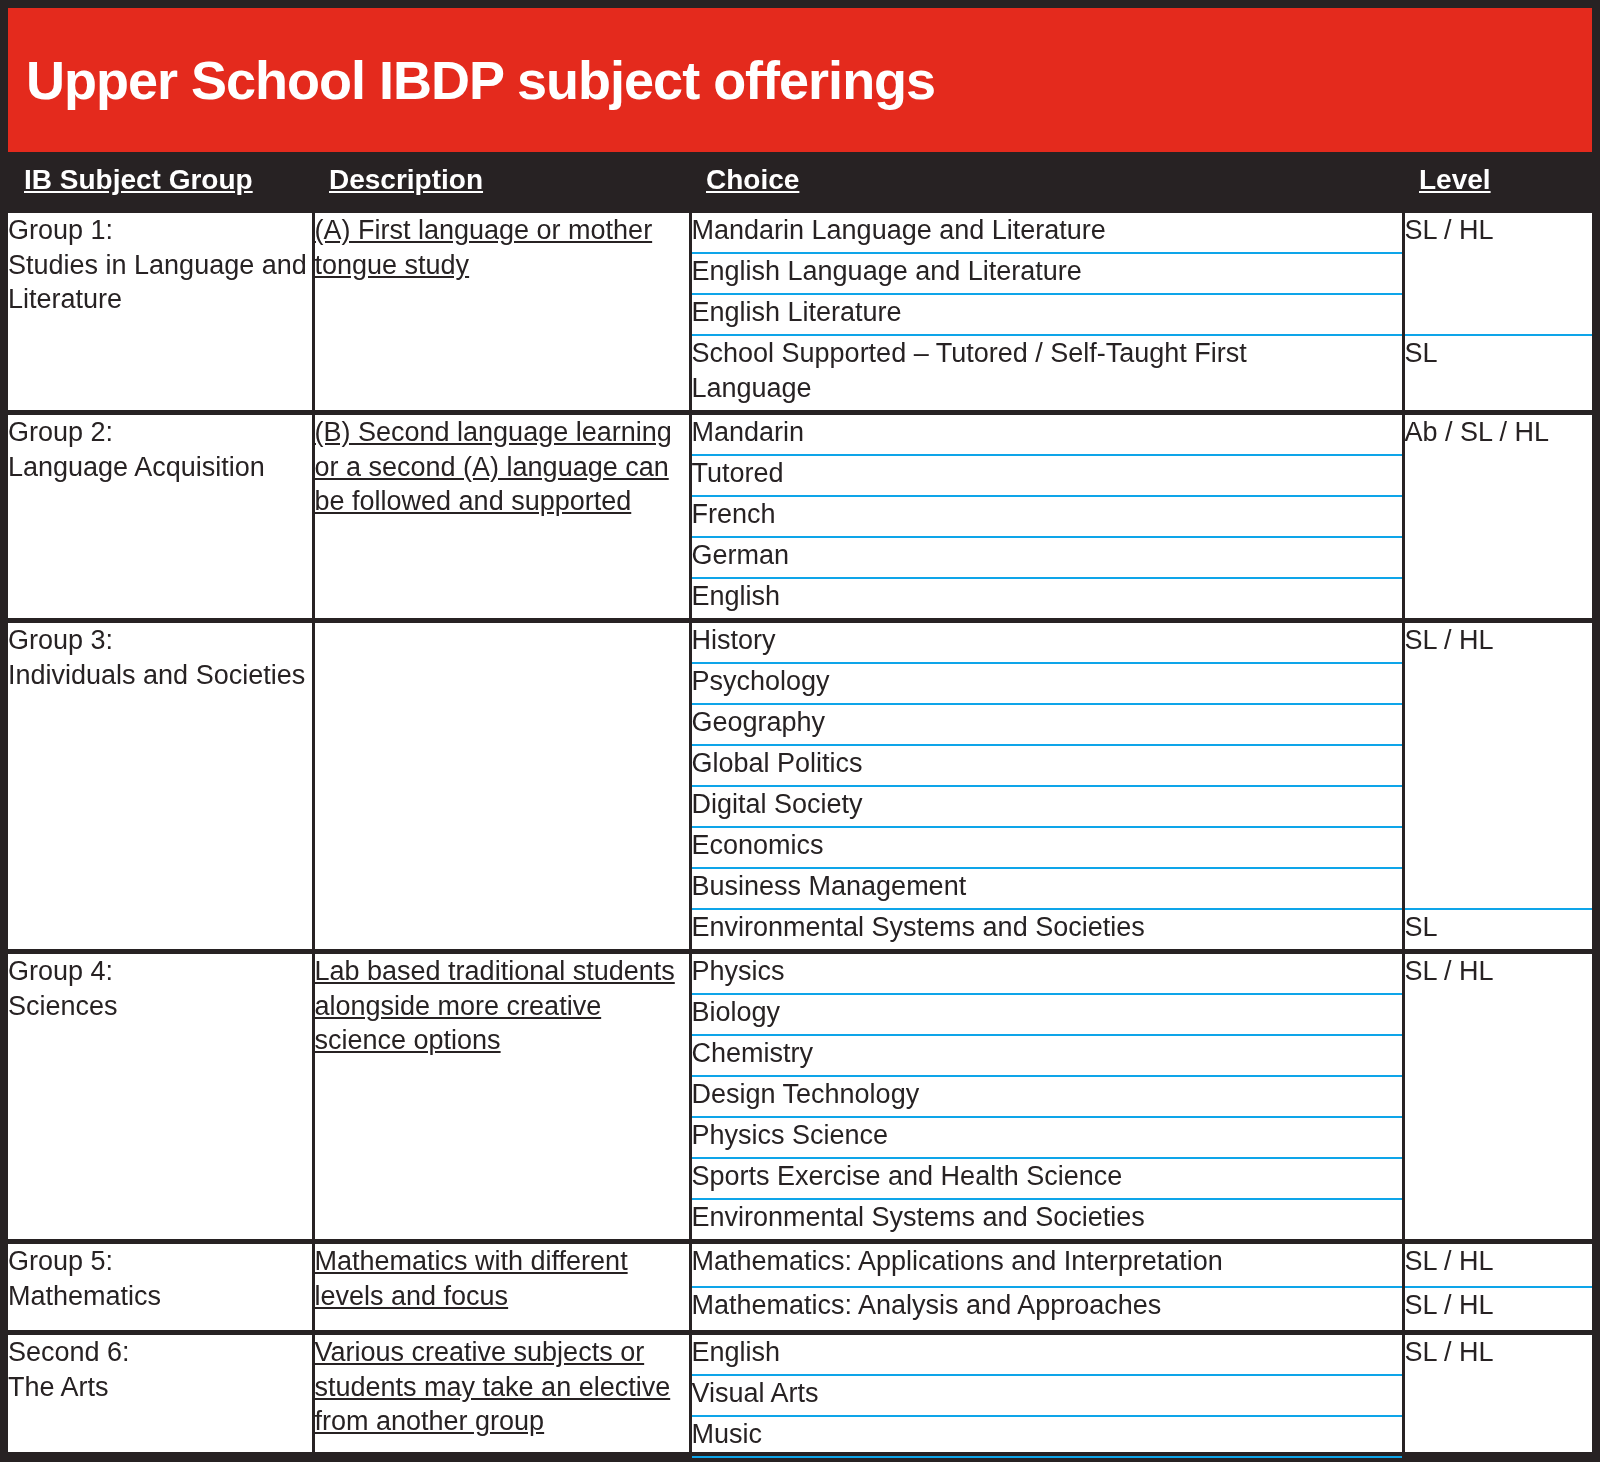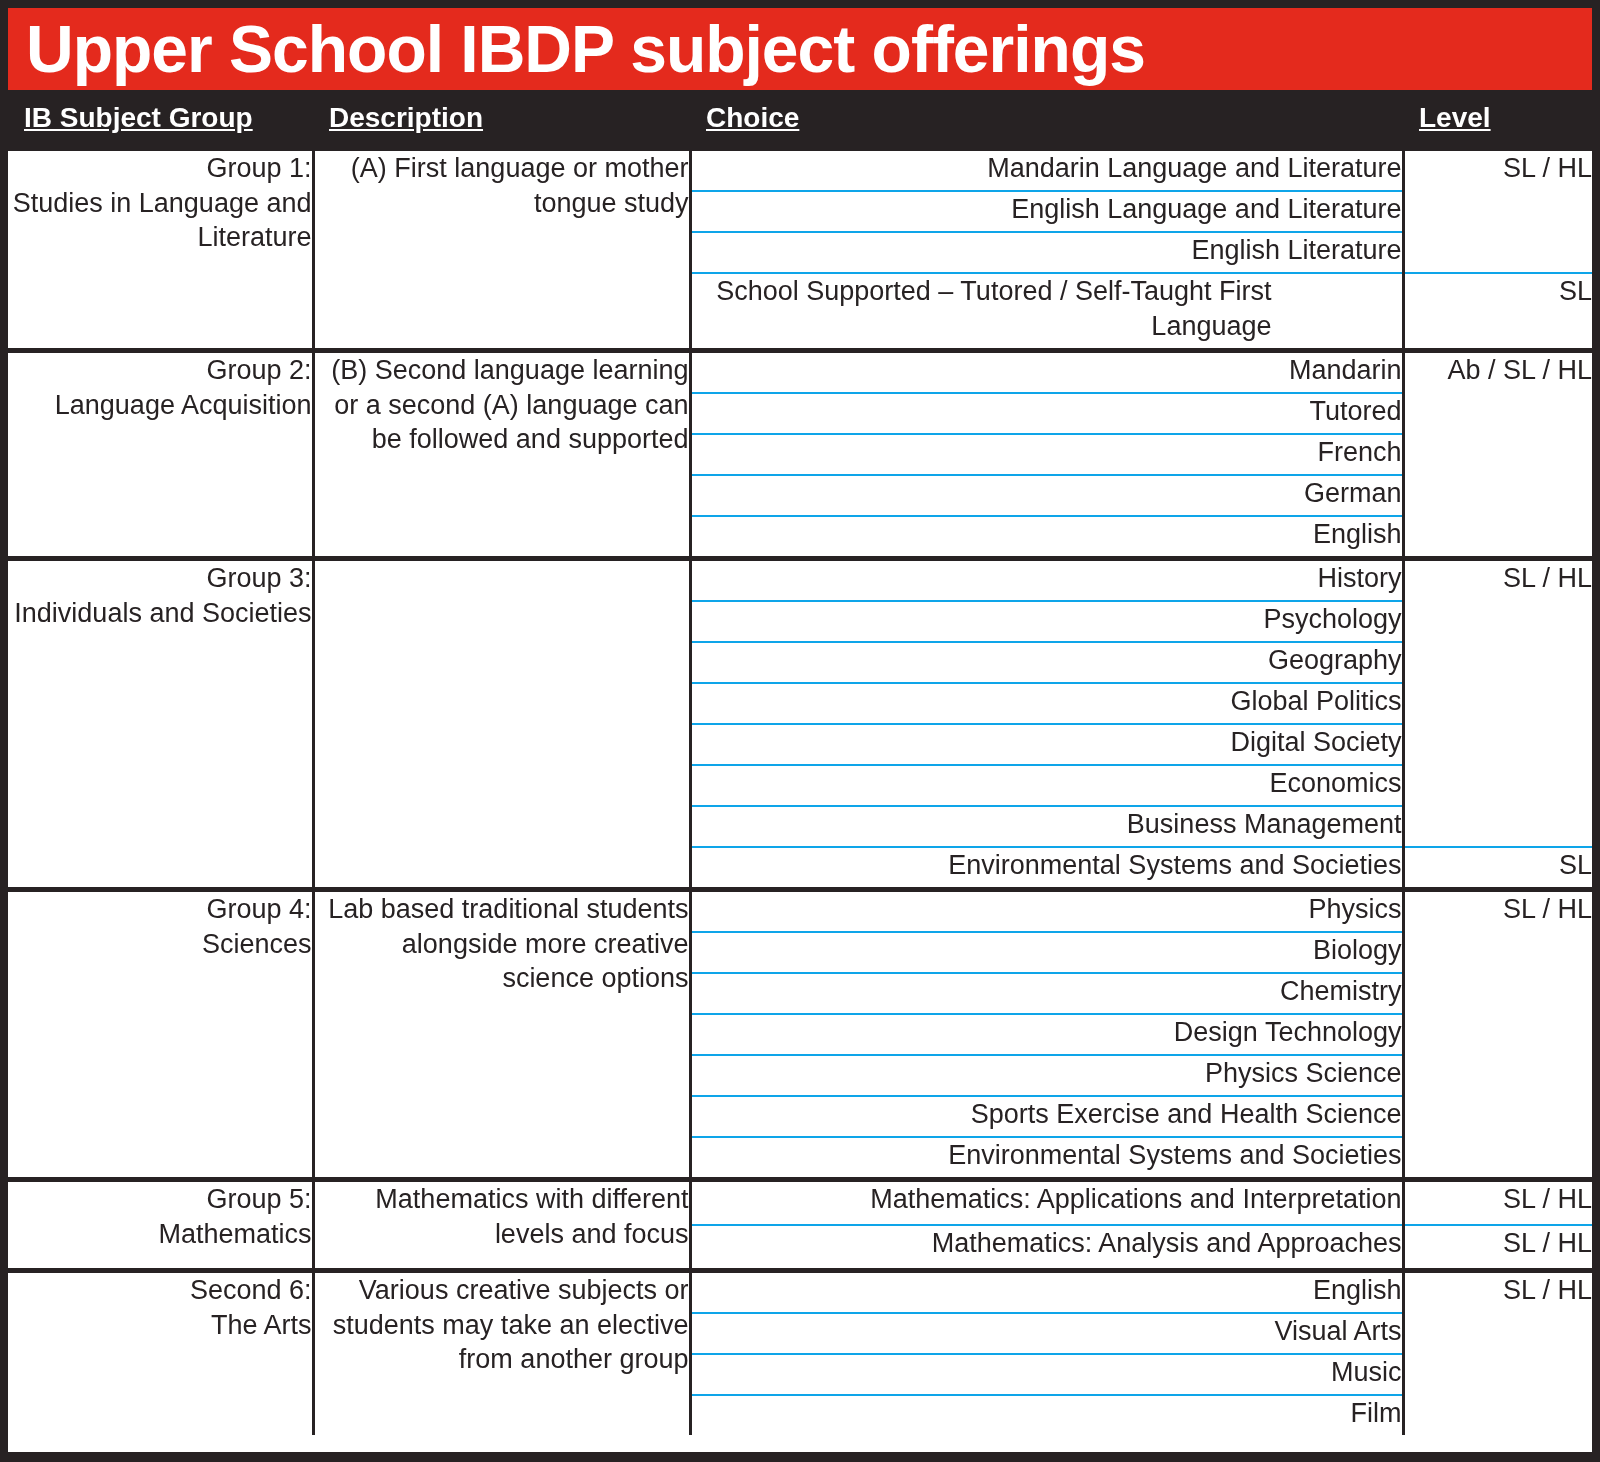--- a/index.html
+++ b/index.html
@@ -10,27 +10,27 @@
   }
   .frame {
     box-sizing: border-box;
     width: 1600px;
     height: 1462px;
     border: 8px solid #272223;
     border-bottom-width: 10px;
     background: #ffffff;
   }
   .banner {
-    height: 82px;
+    height: 144px;
     background: #e42a1d;
     color: #ffffff;
     display: flex;
     align-items: center;
     padding-left: 18px;
-    font-size: 66px;
+    font-size: 54px;
     font-weight: 700;
     letter-spacing: -1px;
     white-space: nowrap;
     overflow: hidden;
   }
   table.offerings {
     width: 100%;
     border-collapse: collapse;
     table-layout: fixed;
     color: #272223;
@@ -46,34 +46,34 @@
     vertical-align: middle;
     text-decoration: underline;
   }
   th.th-choice { padding-left: 48px; }
   th.th-level  { padding-left: 12px; }
   table.offerings td {
     font-size: 27px;
     line-height: 1.28;
     vertical-align: top;
     padding: 0;
-    text-align: right;
   }
   
   td.dcol, td.ccol, td.lcol { border-left: 3px solid #272223; }
   
   td.ccol, td.lcol { border-top: 2px solid #0ea5e9; }
   
   tbody.group > tr:first-child > td { border-top: 5px solid #272223; }
 
   td.gcol {
     padding: 8px 8px 8px 14px;
   }
   td.dcol {
     padding: 8px 4px 8px 16px;
+    text-decoration: underline;
   }
   td.ccol {
     vertical-align: middle;
     padding: 2px 16px 2px 16px;
     height: 39px;
     margin-top: 24px;
   }
   td.lcol {
     vertical-align: top;
     padding: 6px 4px 4px 12px;

